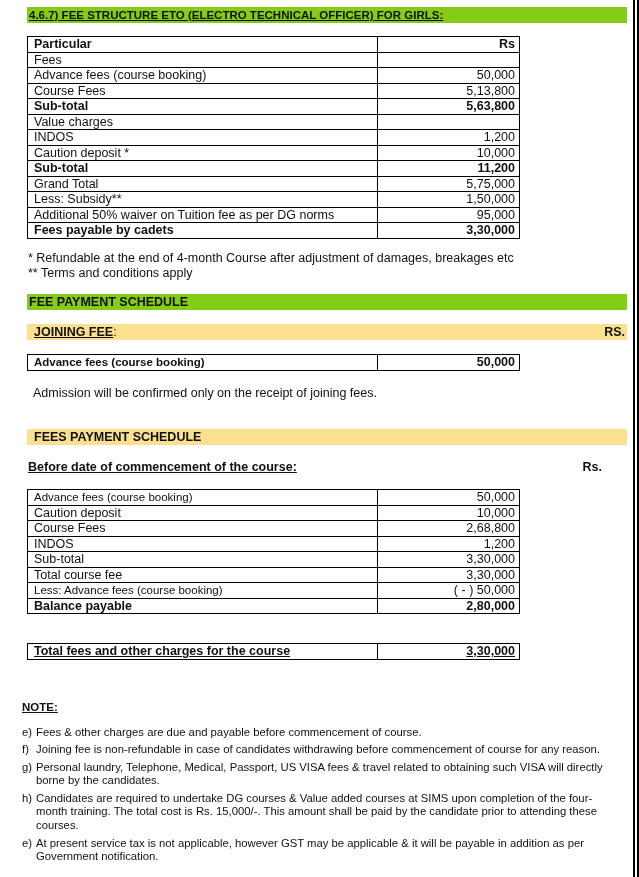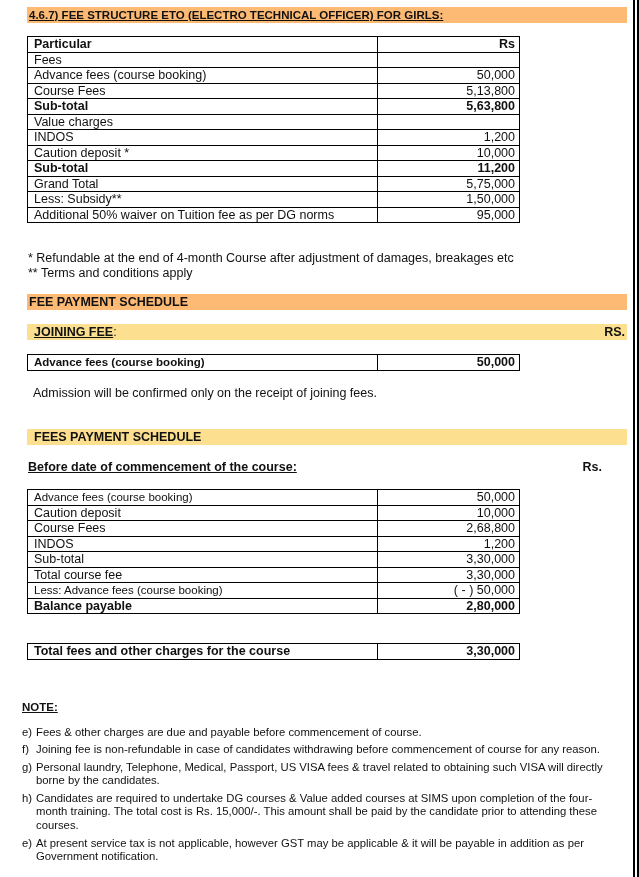--- a/index.html
+++ b/index.html
@@ -8,21 +8,21 @@
     font-family: "Liberation Sans", sans-serif; color: #111;
   }
   .page-border {
     position: absolute; top: 0; bottom: 0; left: 633px; width: 2px;
     border-left: 2px solid #000; border-right: 2px solid #000; box-sizing: content-box;
   }
   .band {
     position: absolute; left: 27px; width: 600px; height: 16px;
     font-weight: bold; font-size: 12.5px; line-height: 16px; box-sizing: border-box; padding-left: 2px;
   }
-  .pink { background: #fdba74; }
+  .pink { background: #84cc16; }
   .yellow { background: #fce08f; padding-left: 7px; }
   .u { text-decoration: underline; }
   .band .right { position: absolute; right: 2px; top: 0; }
 
   table.fee {
     position: absolute; left: 27px; width: 493px;
     border-collapse: collapse; font-size: 12.5px;
   }
   table.fee td {
     border: 1px solid #000; padding: 0 3px 0 6px; height: 14.5px; line-height: 14px;
@@ -92,20 +92,24 @@
         <td class="val">5,75,000</td>
       </tr>
       <tr>
         <td>Less: Subsidy**</td>
         <td class="val">1,50,000</td>
       </tr>
       <tr>
         <td>Additional 50% waiver on Tuition fee as per DG norms</td>
         <td class="val">95,000</td>
       </tr>
+      <tr class="b">
+        <td>Fees payable by cadets</td>
+        <td class="val">3,30,000</td>
+      </tr>
     </tbody>
 </table>
 
 <div class="text" style="top:251px;text-align:center;">* Refundable at the end of 4-month Course after adjustment of damages, breakages etc</div>
 <div class="text" style="top:266px;">** Terms and conditions apply</div>
 
 <div class="band pink" style="top:294px;">
   <span>FEE PAYMENT SCHEDULE</span>
 </div>
 
@@ -162,21 +166,21 @@
         <td class="small">Less: Advance fees (course booking)</td>
         <td class="val">( - ) 50,000</td>
       </tr>
       <tr class="b">
         <td>Balance payable</td>
         <td class="val">2,80,000</td>
       </tr>
     </tbody>
 </table>
 
-<table class="fee" style="top:643px;">
+<table class="fee" style="top:643px;text-decoration:underline;">
   <tbody>
       <tr class="b">
     <td>Total fees and other charges for the course</td>
     <td class="val">3,30,000</td>
   </tr>
 </tbody>
   </table>
 
 <div class="heading-u" style="top:701px; left:22px; font-size:11.5px;">NOTE:</div>
 <div class="notes" id="notes-list">

